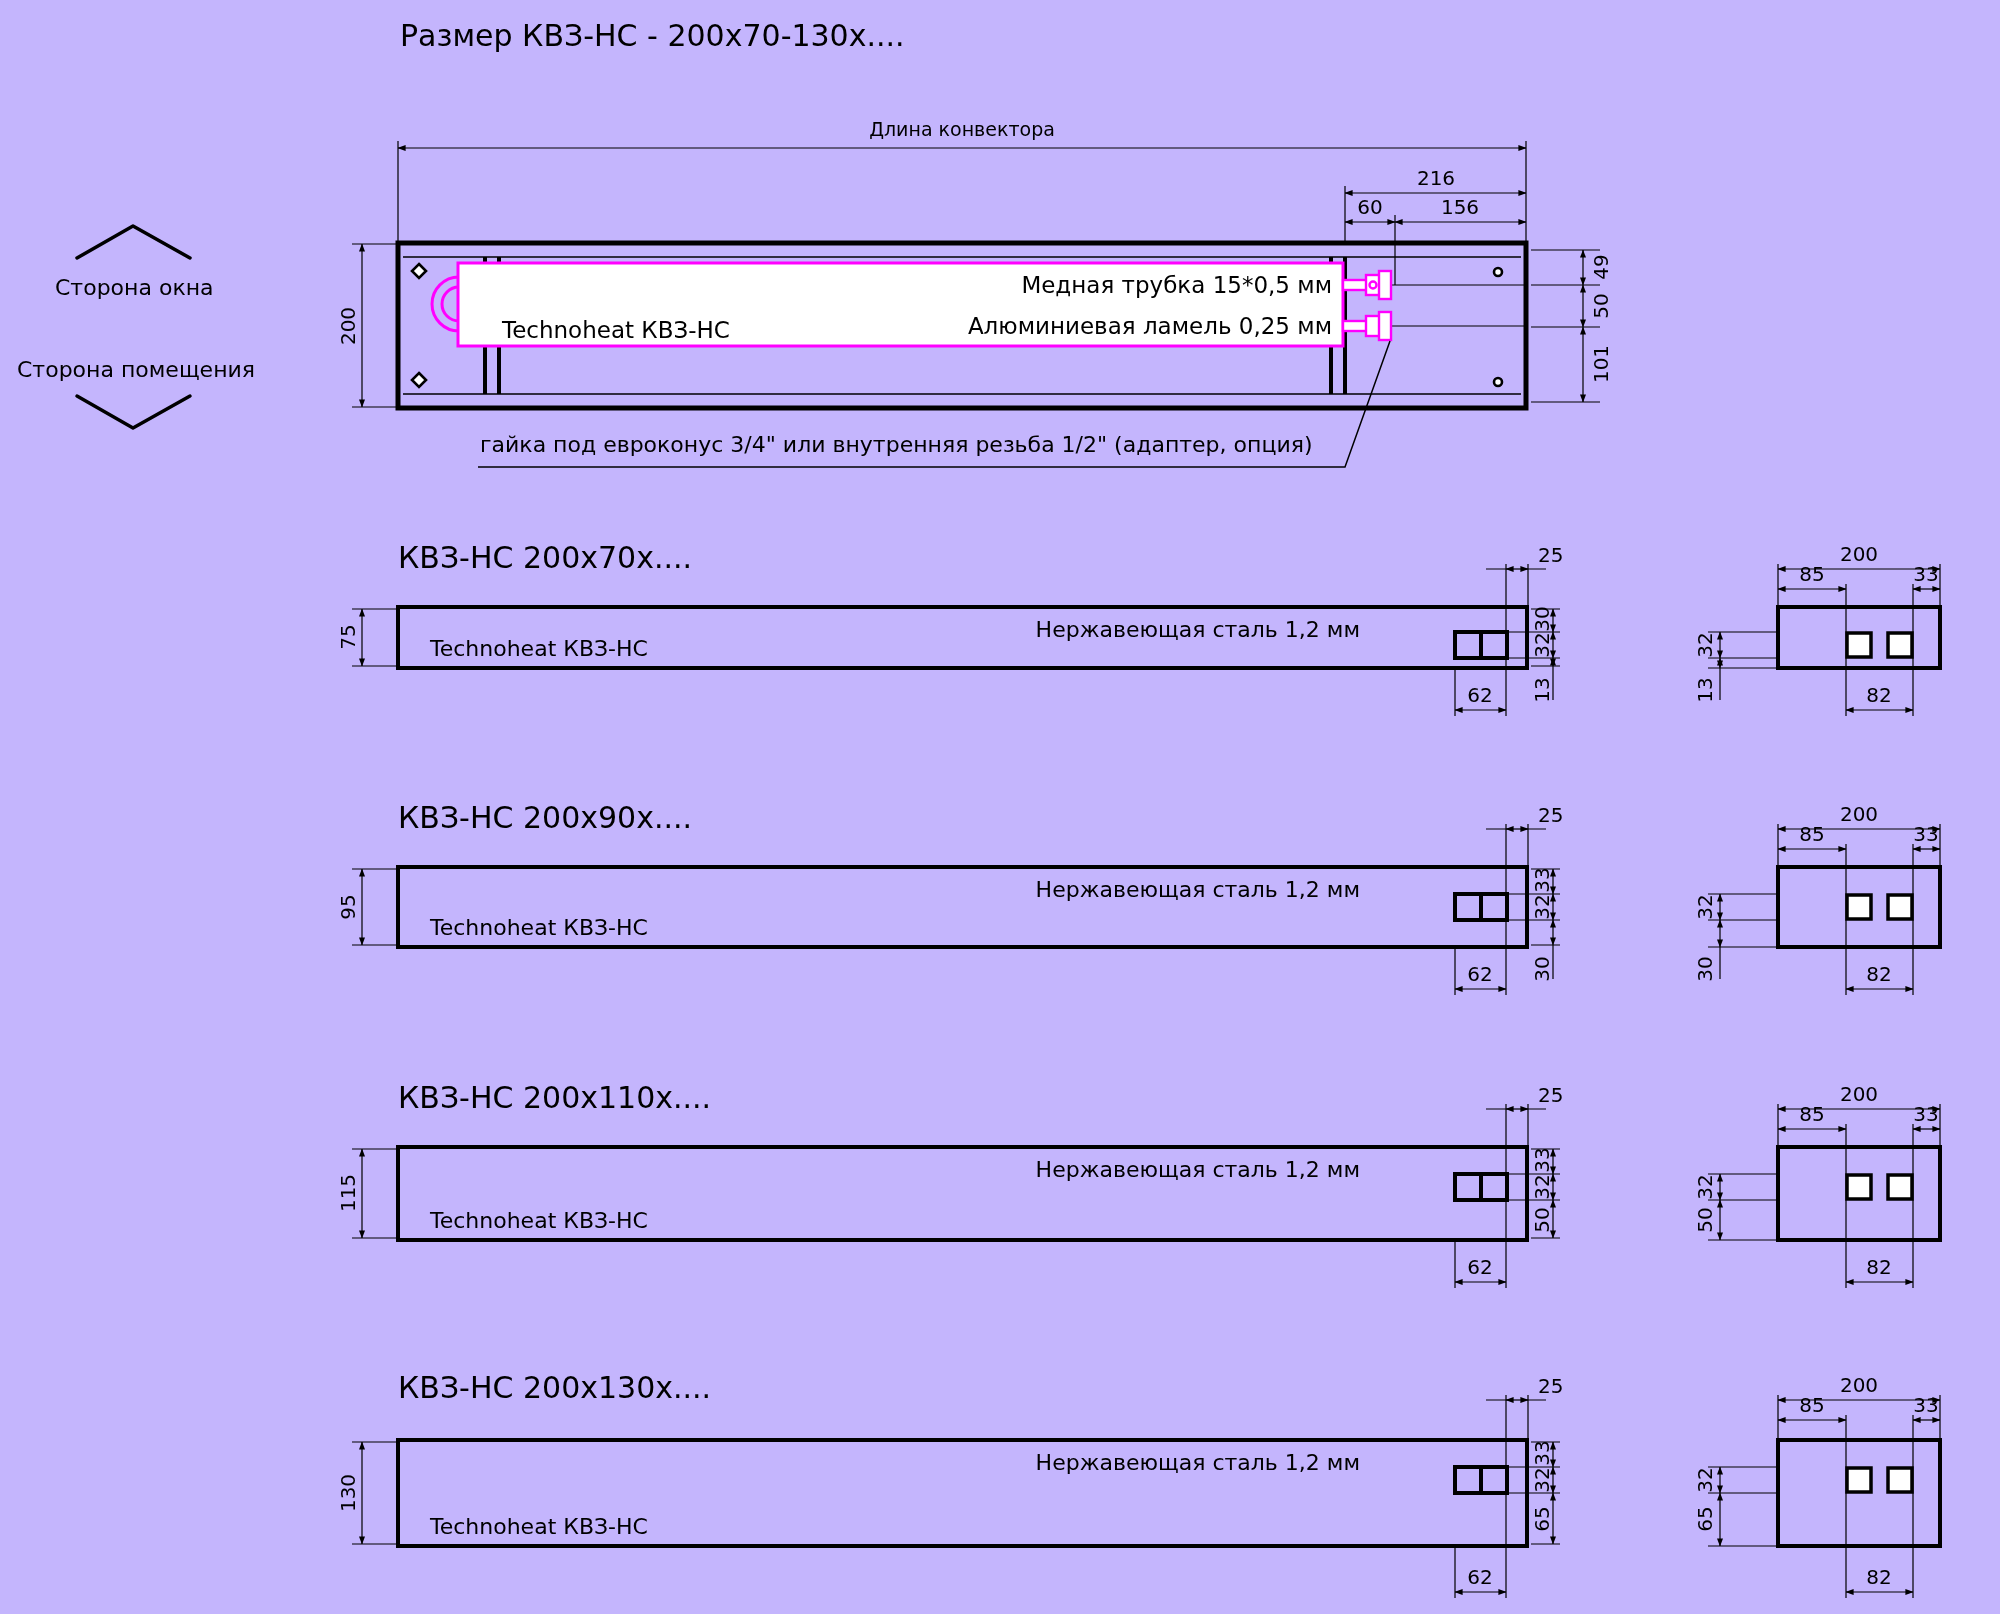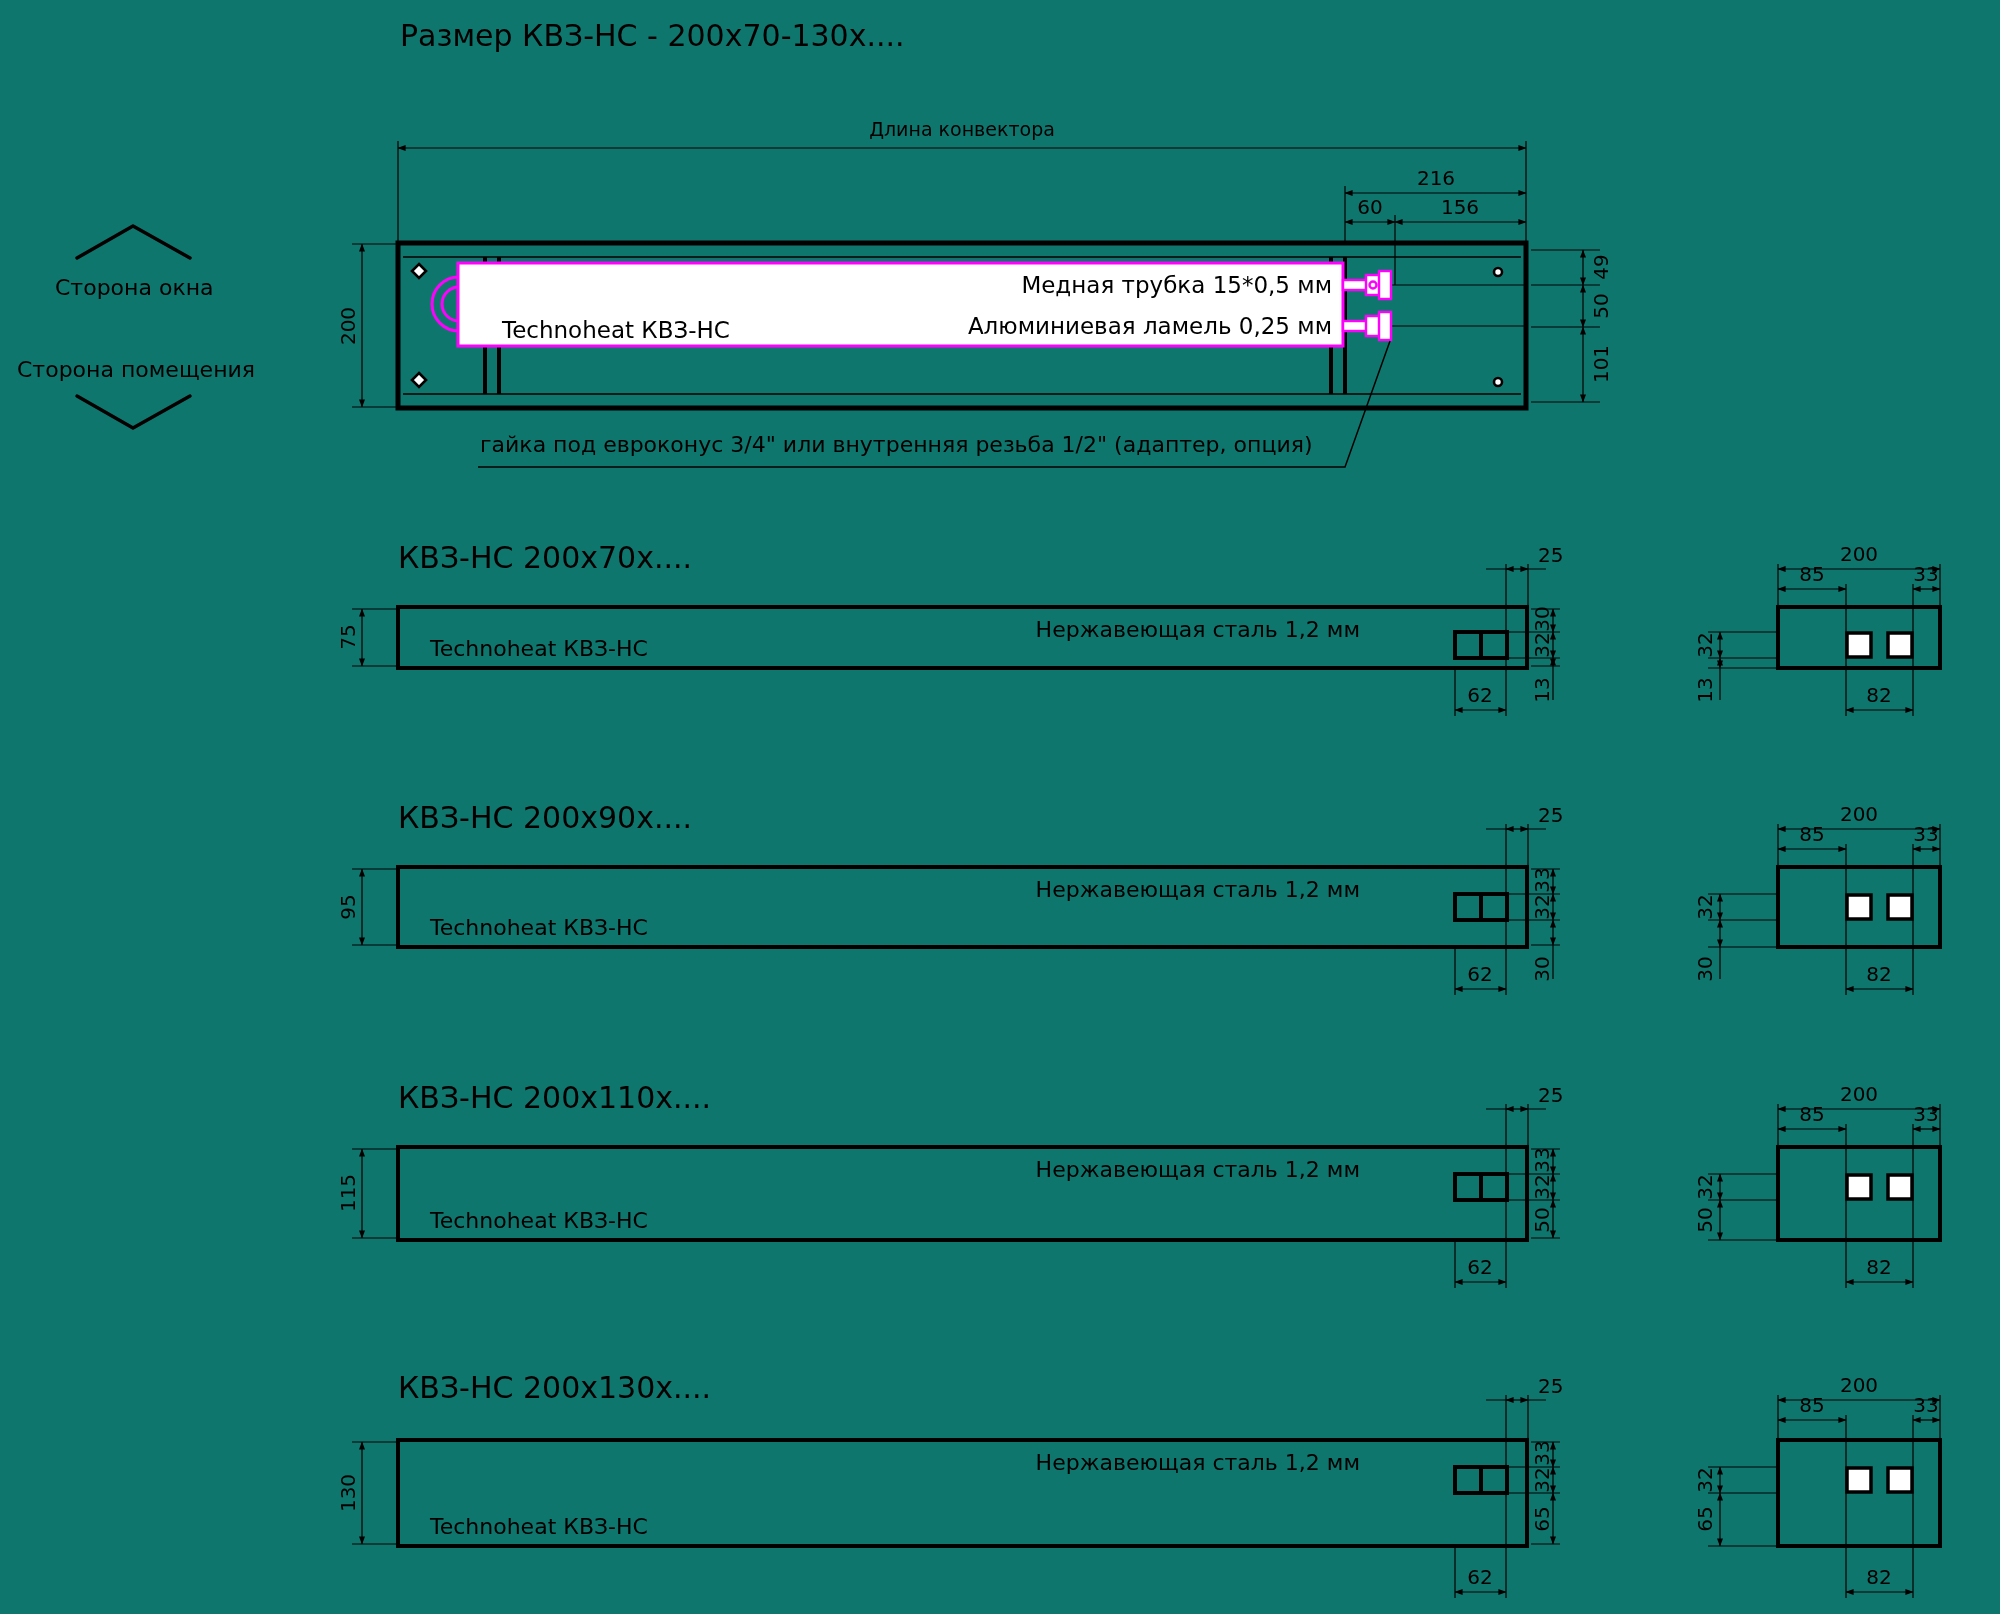--- a/index.html
+++ b/index.html
@@ -1,16 +1,16 @@
 <!DOCTYPE html>
 <html><head>
 <meta charset="utf-8">
 <style>
   html,body{margin:0;padding:0;background:#fff;}
-  #stage{position:relative;width:2000px;height:1614px;background:#0f766e;overflow:hidden;}
+  #stage{position:relative;width:2000px;height:1614px;background:#c4b5fd;overflow:hidden;}
   svg{position:absolute;left:0;top:0;}
   svg text{font-family:"DejaVu Sans","Liberation Sans",sans-serif;fill:#000;}
   .t-title{font-size:30px;}
   .t-dim{font-size:20px;}
   .t-small{font-size:19px;}
   .t-lbl{font-size:22px;}
   .t-lbl2{font-size:23px;}
   .ln{stroke:#000;stroke-width:1.2;fill:none;}
   .ln15{stroke:#000;stroke-width:1.5;fill:none;}
   .bk4{stroke:#000;stroke-width:4;fill:none;}

